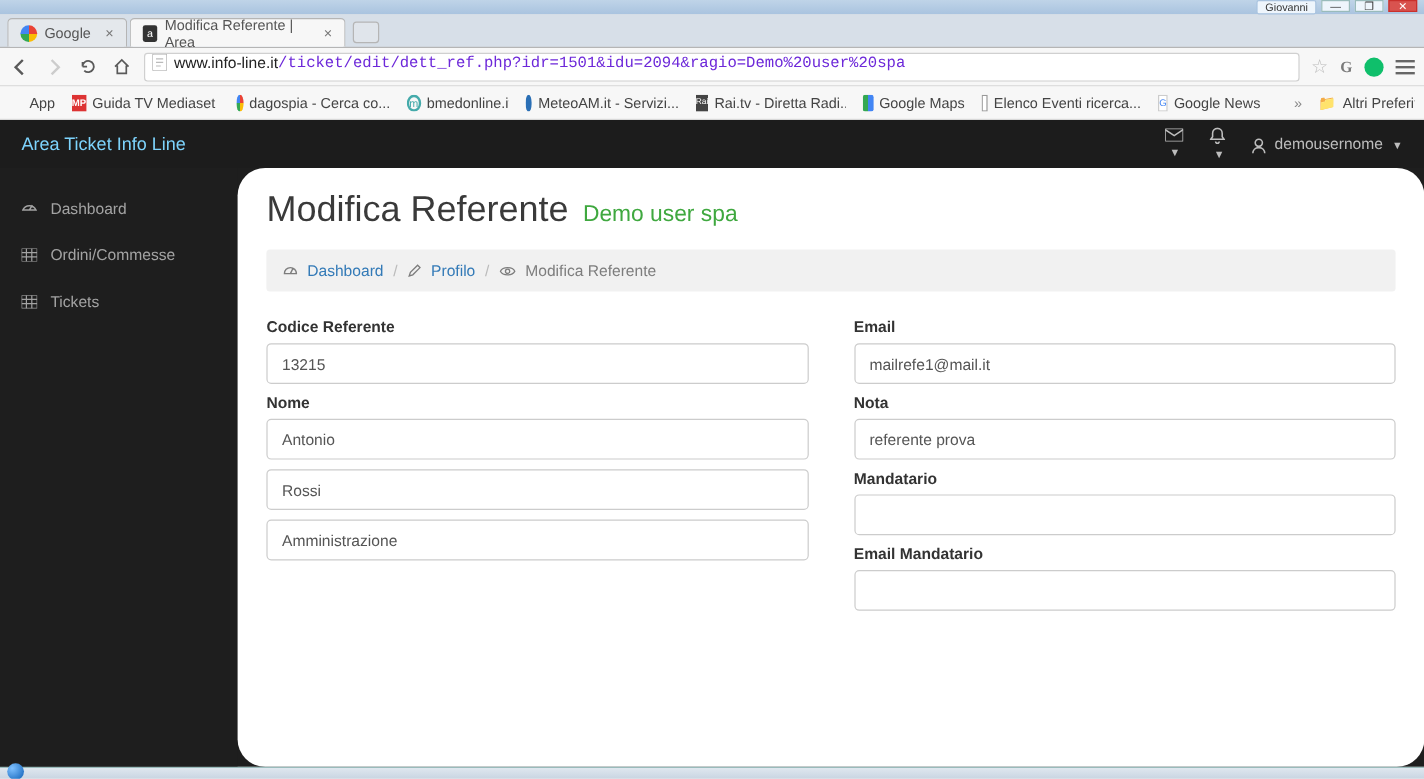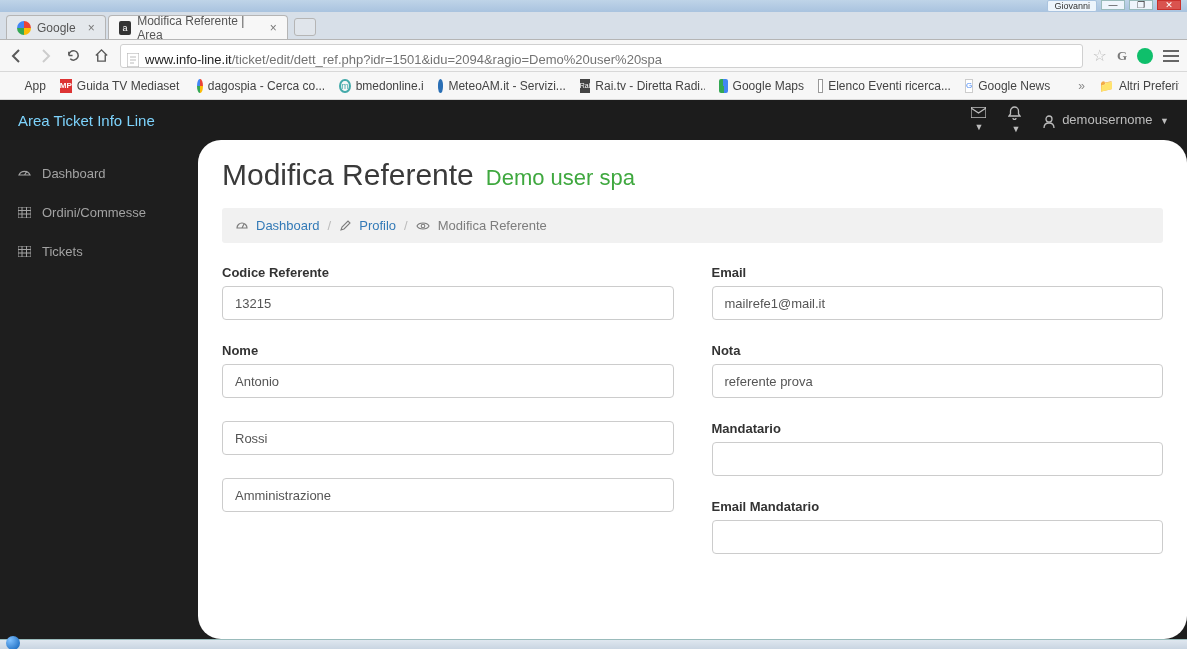--- a/index.html
+++ b/index.html
@@ -15,24 +15,24 @@
 .tab-strip { height: 28px; background: #d7dfe8; display: flex; align-items: flex-end; padding-left: 6px; gap: 2px; border-bottom: 1px solid #b5b5b5; }
 .tab { background: #f7f7f7; border: 1px solid #b5b5b5; border-bottom: none; border-radius: 4px 4px 0 0; height: 24px; display: flex; align-items: center; padding: 0 10px; font-size: 12px; color: #555; gap: 6px; max-width: 180px; }
 .tab.inactive { background: #e4e8ec; }
 .tab .favicon { width: 14px; height: 14px; display: inline-block; }
 .tab .close-x { color: #777; font-size: 12px; margin-left: 6px; }
 .new-tab { width: 22px; height: 18px; background: #e0e5eb; border: 1px solid #b5b5b5; border-radius: 3px; margin-bottom: 3px; margin-left: 4px; }
 
 
 .nav-bar { height: 32px; background: #f7f7f7; border-bottom: 1px solid #d8d8d8; display: flex; align-items: center; padding: 0 8px; gap: 10px; color: #555; }
 .nav-bar .icon-btn { width: 18px; height: 18px; display: flex; align-items: center; justify-content: center; color: #6a6a6a; cursor: pointer; }
-.url-box { flex: 1; display: flex; align-items: flex-end; border: 1px solid #d0d0d0; border-radius: 3px; height: 24px; padding: 0 6px; background: #fff; color: #333; font-size: 13px; overflow: hidden; white-space: nowrap; }
+.url-box { flex: 1; display: flex; align-items: flex-start; border: 1px solid #d0d0d0; border-radius: 3px; height: 24px; padding: 0 6px; background: #fff; color: #333; font-size: 13px; overflow: hidden; white-space: nowrap; }
 .url-box .page-icon { color: #888; margin-right: 6px; }
 .url-box .domain { color: #222; }
-.url-box .path { color: #737373; }
+.url-box .path { color: #6d28d9; font-family: Liberation Mono, monospace; }
 .nav-bar .right-icons { display: flex; align-items: center; gap: 10px; }
 .star { color: #bbb; font-size: 16px; }
 .g-icon { color: #7a7a7a; font-weight: bold; font-family: Georgia, serif; }
 .ghost-circle { width: 16px; height: 16px; border-radius: 50%; background: #0fbf6b; }
 .hamburger { display: flex; flex-direction: column; gap: 3px; }
 .hamburger span { width: 16px; height: 2px; background: #666; }
 
 
 .bookmark-bar { height: 28px; background: #f7f7f7; border-bottom: 1px solid #d8d8d8; display: flex; align-items: center; padding: 0 8px; gap: 14px; font-size: 12px; color: #444; }
 .bookmark-bar .bm { display: flex; align-items: center; gap: 5px; cursor: pointer; max-width: 140px; overflow: hidden; text-overflow: ellipsis; white-space: nowrap; }
@@ -49,30 +49,30 @@
 .app-top .caret { font-size: 9px; margin-left: 4px; color: #bdbdbd; }
 
 
 .main { display: flex; height: calc(649px - 12px - 28px - 32px - 28px - 40px - 10px); background: #1e1e1e; }
 .sidebar { width: 198px; background: #1e1e1e; padding-top: 14px; }
 .sidebar .item { display: flex; align-items: center; gap: 10px; color: #a3a3a3; padding: 12px 18px; font-size: 13px; cursor: pointer; }
 .sidebar .item .s-icon { width: 14px; display: inline-block; color: #a3a3a3; }
 .content { flex: 1; background: #fff; padding: 18px 24px 0 24px; overflow-y: auto; position: relative; border-radius: 23px; }
 
 .page-title { font-size: 30px; font-weight: 400; color: #3a3a3a; display: flex; align-items: baseline; gap: 12px; margin-bottom: 16px; }
-.page-title .sub { font-size: 22px; color: #3fa83f; font-weight: 400; }
+.page-title .sub { font-size: 19px; color: #3fa83f; font-weight: 400; }
 
 .breadcrumb-box { background: #f1f1f1; border-radius: 3px; padding: 10px 14px; font-size: 13px; color: #7d7d7d; display: flex; align-items: center; gap: 8px; margin-bottom: 22px; }
 .breadcrumb-box a { color: #337ab7; text-decoration: none; }
 .breadcrumb-box .sep { color: #bbb; }
 .breadcrumb-box .bc-icon { color: #7d7d7d; }
 
 .form-grid { display: flex; gap: 38px; }
 .col { flex: 1; display: flex; flex-direction: column; }
-.form-group { margin-bottom: 23px; }
+.form-group { margin-bottom: 8px; }
 .form-group label { display: block; font-weight: 700; font-size: 13px; color: #333; margin-bottom: 6px; }
 .form-group input { width: 100%; height: 34px; border: 1px solid #ccc; border-radius: 4px; padding: 6px 12px; font-size: 13px; color: #555; background: #fff; }
 
 
 .taskbar { position: absolute; bottom: 0; left: 0; right: 0; height: 10px; background: linear-gradient(#dfe7ef,#c9d5e2); border-top: 1px solid #9bb; display: flex; align-items: center; padding-left: 6px; gap: 6px; }
 .taskbar .orb { width: 14px; height: 14px; border-radius: 50%; background: radial-gradient(circle at 30% 30%, #7ec0ff, #0a5db5); margin-top: -4px; }
 
 
 .fv-google { background: conic-gradient(#ea4335 0 25%, #fbbc05 0 50%, #34a853 0 75%, #4285f4 0); border-radius: 50%; }
 .fv-mp { background: #d33; color:#fff; font-size:8px; font-weight:bold; text-align:center; line-height:14px; }

